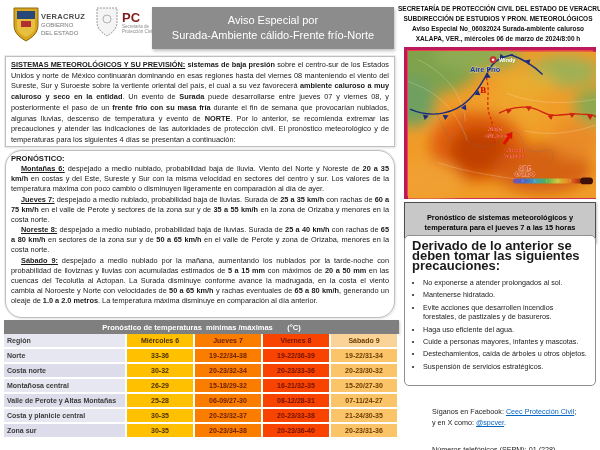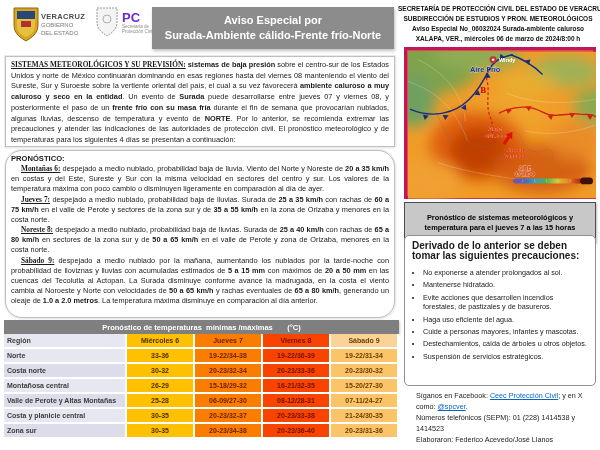--- a/index.html
+++ b/index.html
@@ -1,37 +1,37 @@
 <!DOCTYPE html>
 <html><head>
 <meta charset="utf-8">
 <style>
   html,body{margin:0;padding:0;}
   body{
     width:600px;height:450px;position:relative;background:#ffffff;
     font-family:"Liberation Sans",sans-serif;color:#1a1a1a;overflow:hidden;
   }
   .b{font-weight:bold;}
-  .u{text-decoration:underline;font-family:Liberation Serif, serif;}
+  .u{text-decoration:underline;}
   .lnk{color:#0563C1;text-decoration:underline;cursor:pointer;}
 
   
   .logo-gov{position:absolute;left:12px;top:7px;display:flex;align-items:center;gap:1px;}
   .logo-gov .txt{line-height:8px;}
   .logo-gov .t1{font-size:7.5px;font-weight:bold;color:#4a4a4a;letter-spacing:.3px;}
   .logo-gov .t2{font-size:6px;color:#777;}
   .logo-pc{position:absolute;left:95px;top:7px;display:flex;align-items:center;gap:3px;}
-  .logo-pc .abbr{font-size:13px;font-weight:bold;color:#6d28d9;line-height:12px;}
+  .logo-pc .abbr{font-size:13px;font-weight:bold;color:#7f1d1d;line-height:12px;}
   .logo-pc .sub{font-size:4.5px;color:#8a8a8a;line-height:5px;}
   .banner{
     position:absolute;left:152px;top:7px;width:242px;height:42px;background:#8C8C8C;
     color:#fff;display:flex;flex-direction:column;justify-content:center;align-items:center;
     box-shadow:1px 2px 3px rgba(0,0,0,.25);
   }
-  .banner div{font-size:11px;font-weight:bold;line-height:15px;white-space:nowrap;}
+  .banner div{font-size:11px;font-weight:normal;line-height:15px;white-space:nowrap;}
   .hdr-right{
     position:absolute;left:398px;top:4px;width:200px;text-align:center;
     font-size:6.5px;font-weight:bold;line-height:10px;color:#111;
   }
   .hdr-right div{white-space:nowrap;}
 
   
   .txtbox{
     position:absolute;left:5px;width:390px;background:#fff;
     border:1px solid #bfbfbf;box-shadow:0 0 0 1px #ebebeb,1px 1px 2px rgba(0,0,0,.12);
@@ -66,27 +66,27 @@
   .caption{
     position:absolute;left:404px;top:202px;width:192px;height:41px;background:#C8C8C8;
     border:1px solid #4d4d4d;box-sizing:border-box;color:#000;font-size:7.4px;font-weight:bold;
     display:flex;align-items:center;justify-content:center;text-align:center;line-height:9.5px;
     padding:0 6px;box-shadow:1px 1px 2px rgba(0,0,0,.25);
   }
   .precautions{
     position:absolute;left:404px;top:235px;width:192px;height:151px;background:#fff;
     border:1.5px solid #8f8f8f;border-radius:5px;box-sizing:border-box;padding:5px 7px;
   }
-  .precautions .ptitle{font-size:10px;font-weight:bold;line-height:10px;margin-bottom:7px;}
+  .precautions .ptitle{font-size:13px;font-weight:bold;line-height:10px;margin-bottom:7px;}
   .precautions ul{margin:0;padding-left:11px;}
   .precautions li{font-size:7.2px;line-height:9.8px;margin-bottom:2.5px;}
   .footer{
     position:absolute;left:416px;top:390px;width:180px;font-size:7.2px;line-height:11px;color:#222;
   }
-  .footer p{margin:0;}
+  .footer p{margin:16px;}
 </style>
 </head>
 <body>
 
 <div class="logo-gov">
   <svg width="28" height="36" viewBox="0 0 28 36">
     <path d="M2,1 h24 v17 c0,9 -7,13 -12,16 c-5,-3 -12,-7 -12,-16 Z" fill="#D9A520" stroke="#8a6a10" stroke-width="1"></path>
     <path d="M5,4 h18 v8 h-18 Z" fill="#284878"></path>
     <path d="M5,12 h18 v8 c0,5 -5,8 -9,10 c-4,-2 -9,-5 -9,-10 Z" fill="#E8C040"></path>
     <path d="M9,14 h10 v6 h-10 Z" fill="#B03030"></path>

